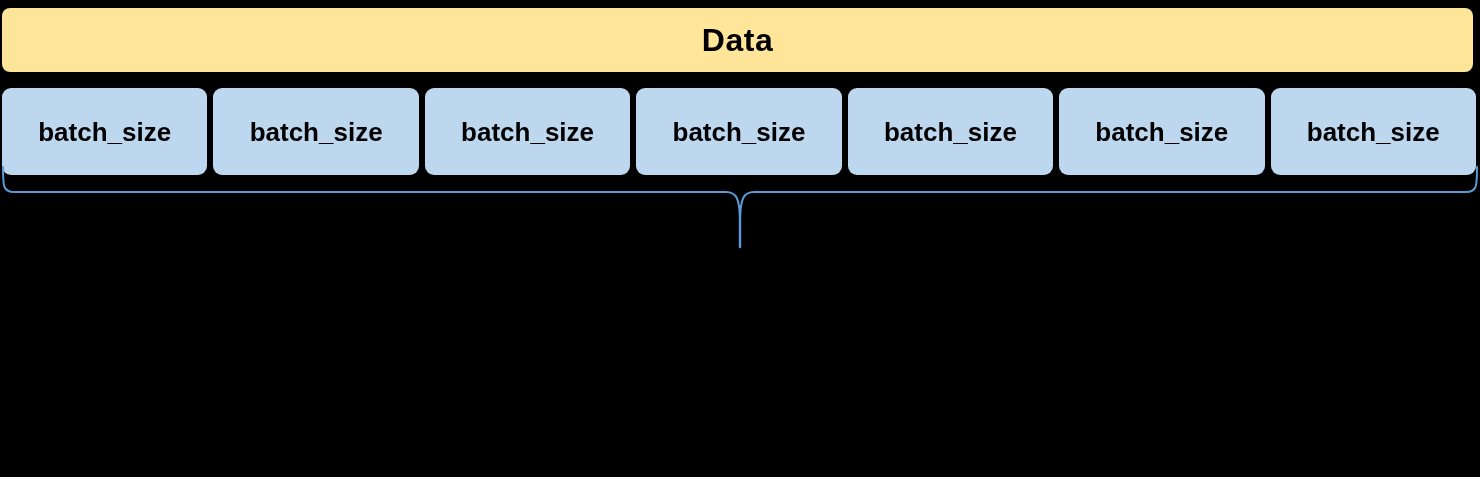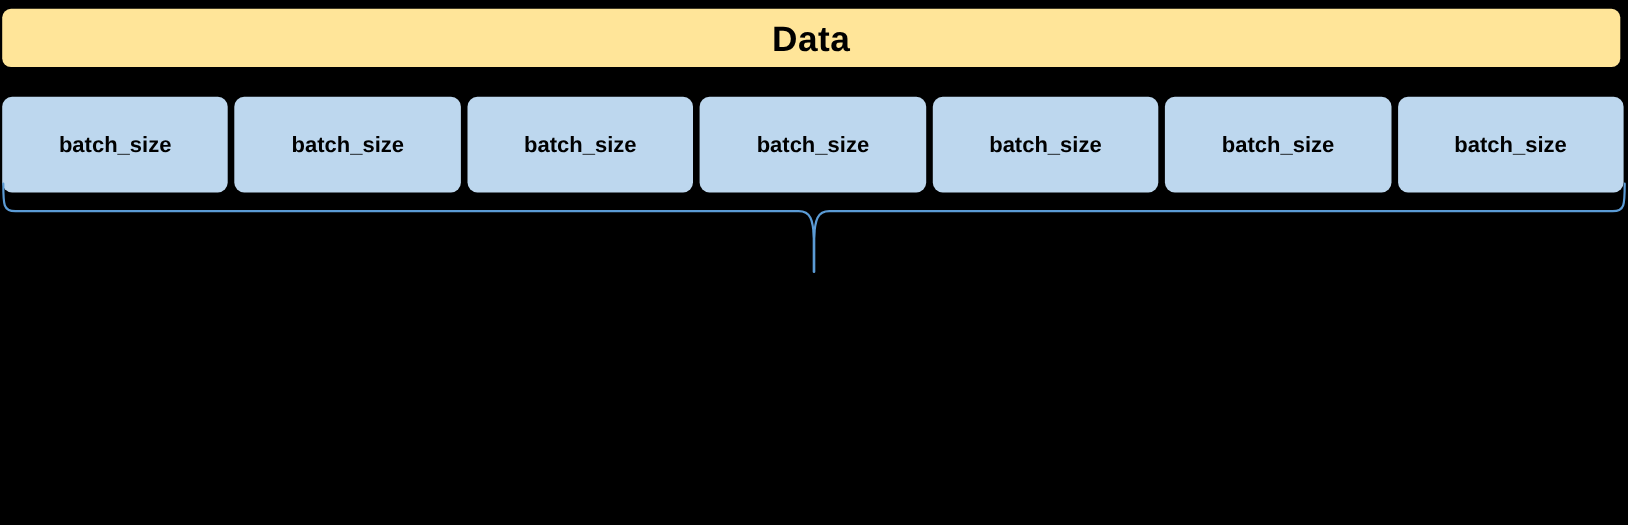--- a/index.html
+++ b/index.html
@@ -15,21 +15,21 @@
     overflow: hidden;
     font-family: "Liberation Sans", sans-serif;
   }
 
   
   .data-bar {
     position: absolute;
     left: 2px;
     top: 8px;
     width: 1471px;
-    height: 53px;
+    height: 64px;
     background: #FFE599;
     border-radius: 8px;
     display: flex;
     align-items: center;
     justify-content: center;
   }
   .data-bar-label {
     font-size: 32px;
     font-weight: bold;
     color: #000000;
@@ -49,21 +49,21 @@
   }
   .batch-box {
     flex: 1 1 0;
     background: #BDD7EE;
     border-radius: 9px;
     display: flex;
     align-items: center;
     justify-content: center;
   }
   .batch-box-label {
-    font-size: 20px;
+    font-size: 26px;
     font-weight: bold;
     color: #000000;
     line-height: 1;
     white-space: nowrap;
   }
 
   
   .brace-wrap {
     position: absolute;
     left: 0px;

